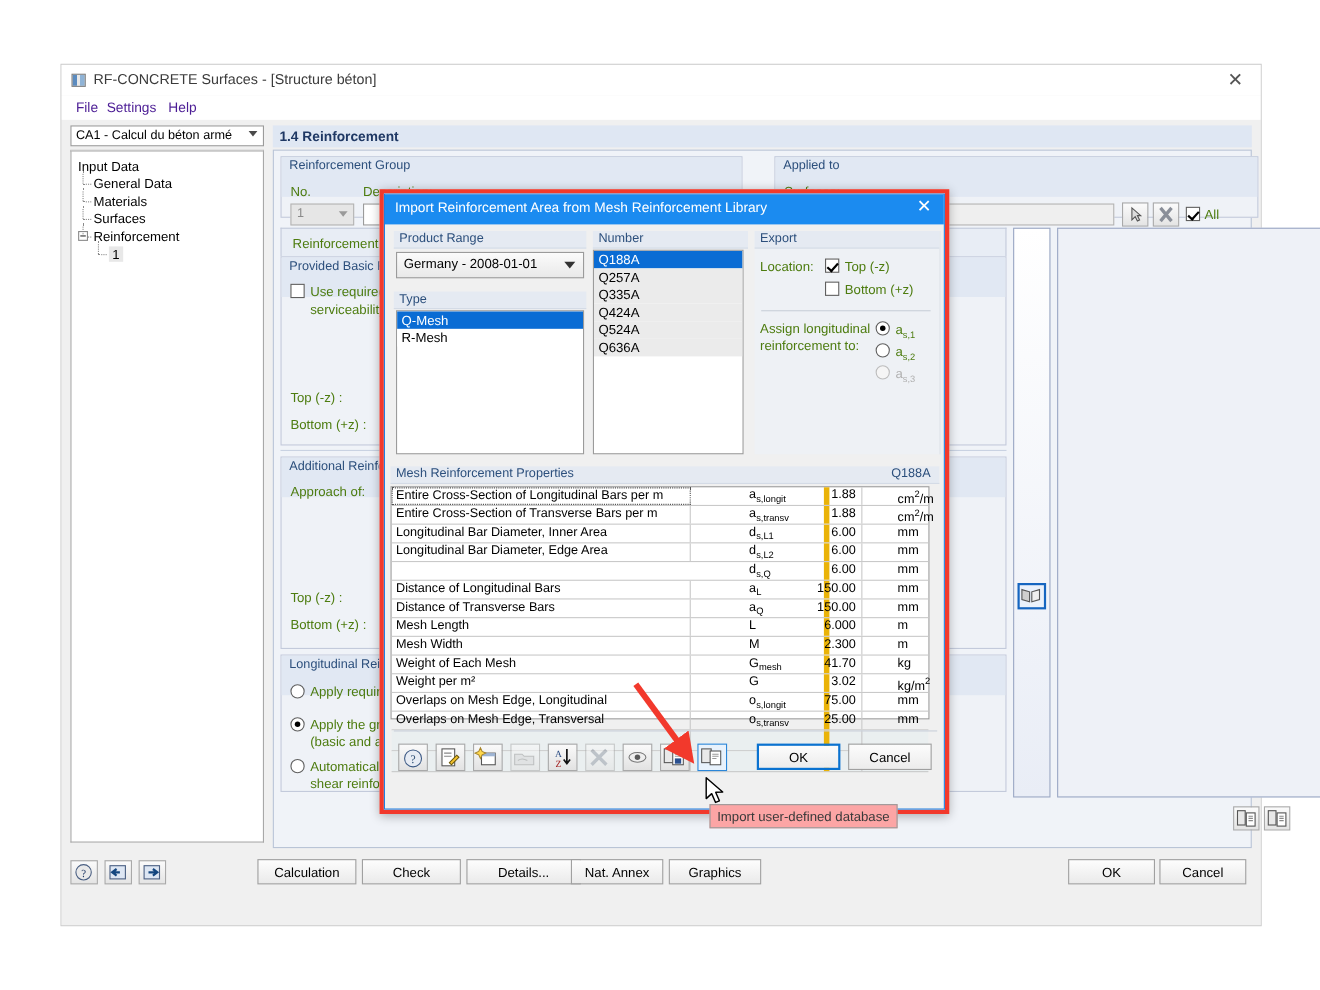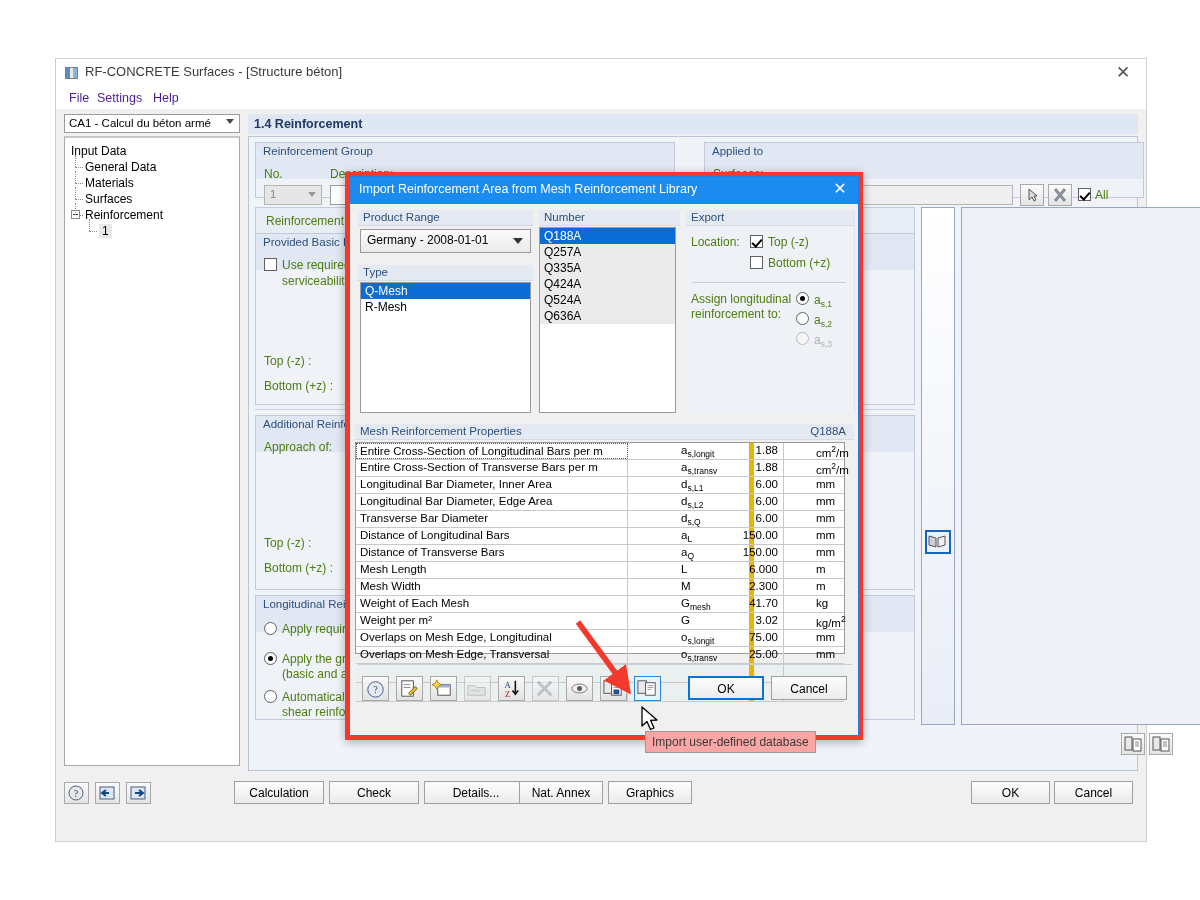--- a/index.html
+++ b/index.html
@@ -372,21 +372,20 @@
               <div class="pc3">6.00</div>
               <div class="pc4"><span>mm</span></div>
             </div>
             <div class="prow">
               <div class="pc1">Longitudinal Bar Diameter, Edge Area</div>
               <div class="pc2"><span>d</span><sub>s,L2</sub></div>
               <div class="pc3">6.00</div>
               <div class="pc4"><span>mm</span></div>
             </div>
             <div class="prow">
-              <div class="pc1">Transverse Bar Diameter</div>
               <div class="pc2"><span>d</span><sub>s,Q</sub></div>
               <div class="pc3">6.00</div>
               <div class="pc4"><span>mm</span></div>
             </div>
             <div class="prow">
               <div class="pc1">Distance of Longitudinal Bars</div>
               <div class="pc2"><span>a</span><sub>L</sub></div>
               <div class="pc3">150.00</div>
               <div class="pc4"><span>mm</span></div>
             </div>

